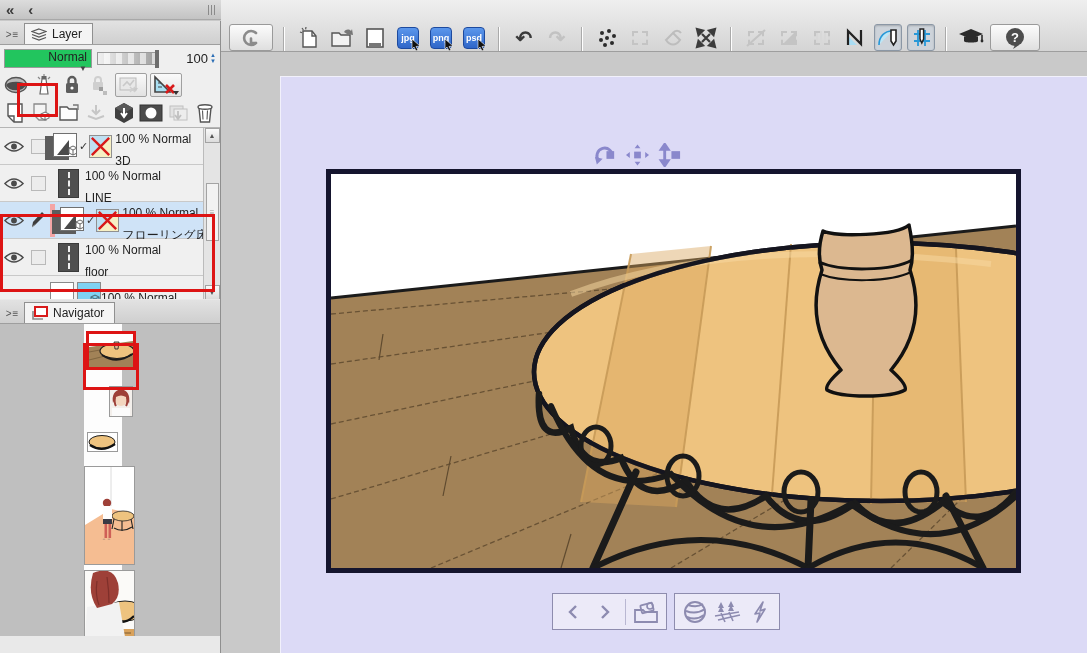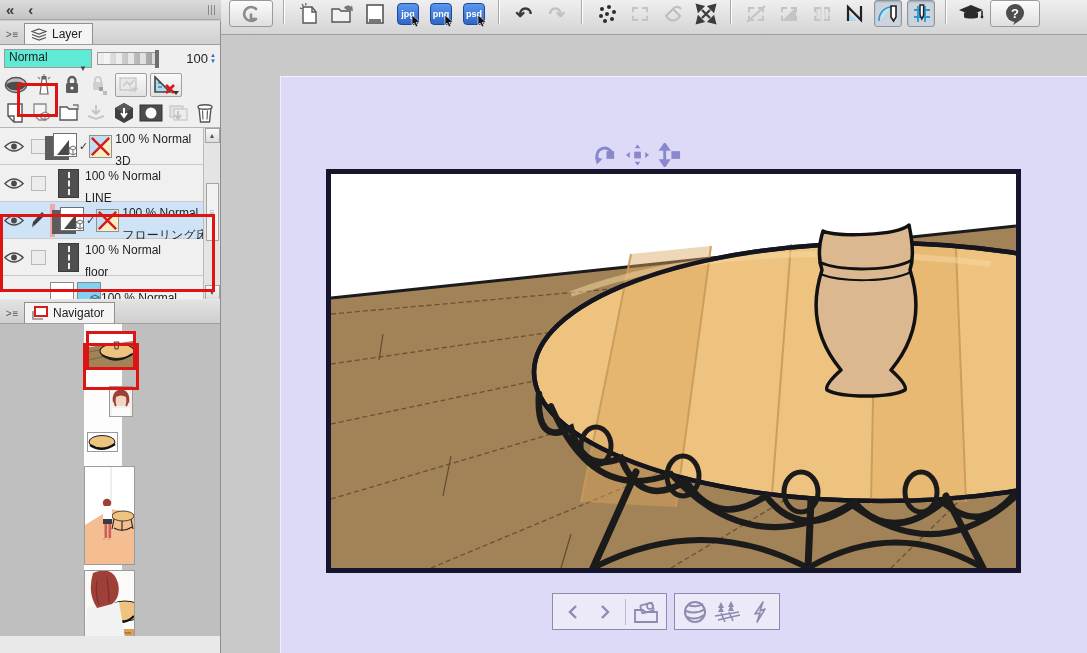--- a/index.html
+++ b/index.html
@@ -9,23 +9,23 @@
   #app { position:relative; width:1087px; height:653px; background:#c9c9c9; }
 
   
   #panel-topbar { position:absolute; left:0; top:0; width:221px; height:20px;
     background:linear-gradient(#dcdcdc,#c3c3c3); border-bottom:1px solid #a8a8a8;
     display:flex; align-items:center; padding:0 6px; }
   #panel-topbar .nav { font-size:15px; font-weight:bold; color:#3c3c3c; margin-right:14px; cursor:pointer; }
   #grip { margin-left:auto; display:flex; gap:2px; }
   #grip i { display:block; width:1px; height:10px; background:#8a8a8a; }
 
-  #main-toolbar { position:absolute; left:221px; top:0; width:866px; height:35px;
+  #main-toolbar { position:absolute; left:221px; top:0; width:866px; height:52px;
     background:linear-gradient(#efefef,#d4d4d4); border-bottom:1px solid #9e9e9e;
-    display:flex; align-items:flex-start; padding:0 8px; gap:5px; }
+    display:flex; align-items:flex-end; padding:0 8px; gap:5px; }
   .tsep { width:2px; height:24px; margin:0 5px;
     background:linear-gradient(90deg,#aaa 0 1px,#fff 1px 2px); }
   .tbtn { width:28px; height:27px; display:flex; align-items:center; justify-content:center;
     border-radius:3px; border:1px solid transparent; cursor:pointer; position:relative; }
   .tbtn.raised { background:linear-gradient(#fcfcfc,#dfdfdf); border:1px solid #9a9a9a; }
   .tbtn.pressed { background:#cdd3da; border:1px solid #8b97a5; box-shadow:inset 0 1px 2px rgba(0,0,0,.2); }
   .tbtn.logo { width:44px; }
   .exp { width:22px; height:22px; border-radius:4px; background:linear-gradient(#5b97ec,#2f66c8);
     border:1px solid #1d4a9e; color:#fff; font-size:9px; font-weight:bold;
     display:flex; align-items:center; justify-content:center; }
@@ -46,22 +46,22 @@
   #left-panel { position:absolute; left:0; top:21px; width:221px; height:632px;
     background:#e9e9e9; border-right:1px solid #8f8f8f; }
   .tab-row { position:relative; height:24px; background:linear-gradient(#e2e2e2,#cfcfcf);
     border-bottom:1px solid #9e9e9e; display:flex; align-items:flex-end; }
   .menu-ic { width:24px; height:20px; display:flex; align-items:center; justify-content:center;
     color:#555; font-size:10px; cursor:pointer; gap:1px; }
   .ptab { height:21px; background:#f4f4f4; border:1px solid #909090; border-bottom:none;
     display:flex; align-items:center; gap:5px; padding:0 10px 0 6px; font-size:12px; cursor:pointer; }
 
   #blend-row { display:flex; align-items:center; gap:5px; padding:4px 4px; height:26px; background:#efefef;}
-  #blend-select { width:88px; height:19px; background:#5eead4; border:1px solid #9a9a9a;
-    display:flex; align-items:flex-start; padding:0 4px; cursor:pointer;flex-direction:column; }
+  #blend-select { width:88px; height:19px; background:#22c55e; border:1px solid #9a9a9a;
+    display:flex; align-items:flex-end; padding:0 4px; cursor:pointer;flex-direction:column; }
   #blend-select .dd { margin-left:auto; font-size:8px; color:#444; }
   #opacity-slider { width:62px; height:13px; border:1px solid #9a9a9a; position:relative; cursor:pointer;
     background:
       linear-gradient(90deg, rgba(255,255,255,.85), rgba(255,255,255,0)),
       repeating-linear-gradient(90deg,#9c9c9c 0 6px,#d8d8d8 6px 12px),
       repeating-linear-gradient(#d8d8d8 0 6px,#9c9c9c 6px 12px); background-blend-mode:normal; }
   #opacity-slider .handle { position:absolute; right:-1px; top:-3px; width:4px; height:18px; background:#6d6d6d; }
   #opacity-box { display:flex; align-items:center; gap:2px; margin-left:auto; }
   #opacity-box .val { font-size:13px; }
   .spin { display:flex; flex-direction:column; font-size:6px; color:#2a6db5; line-height:6px; cursor:pointer; }

